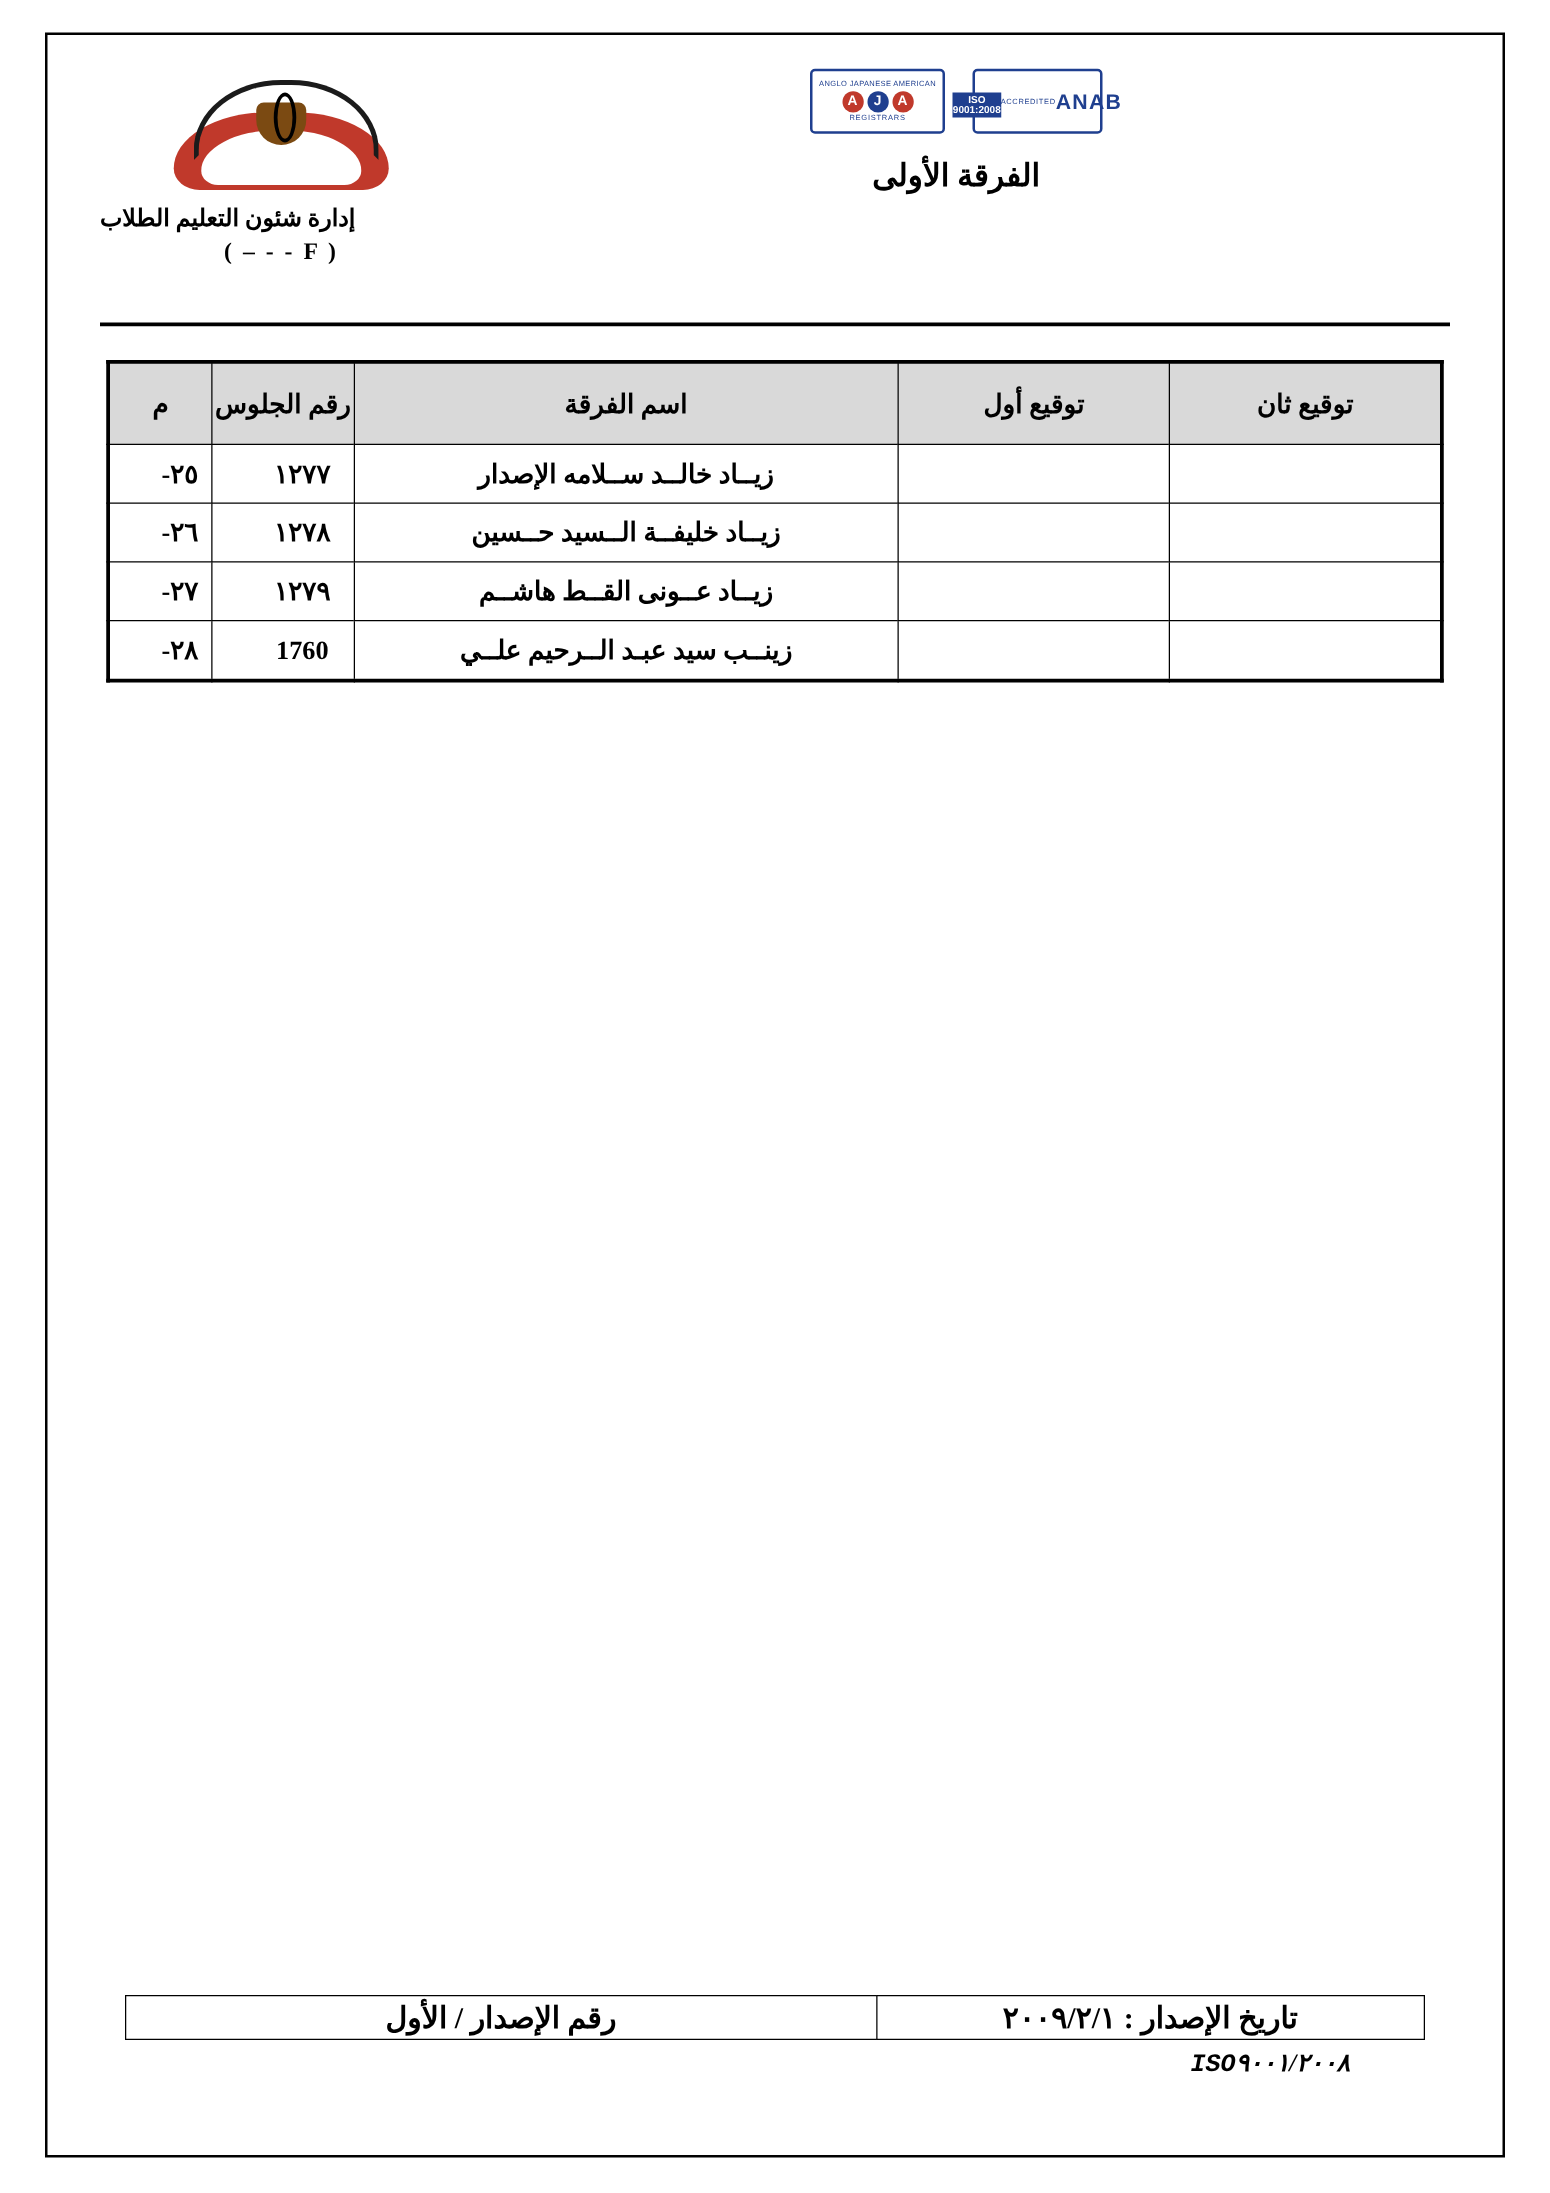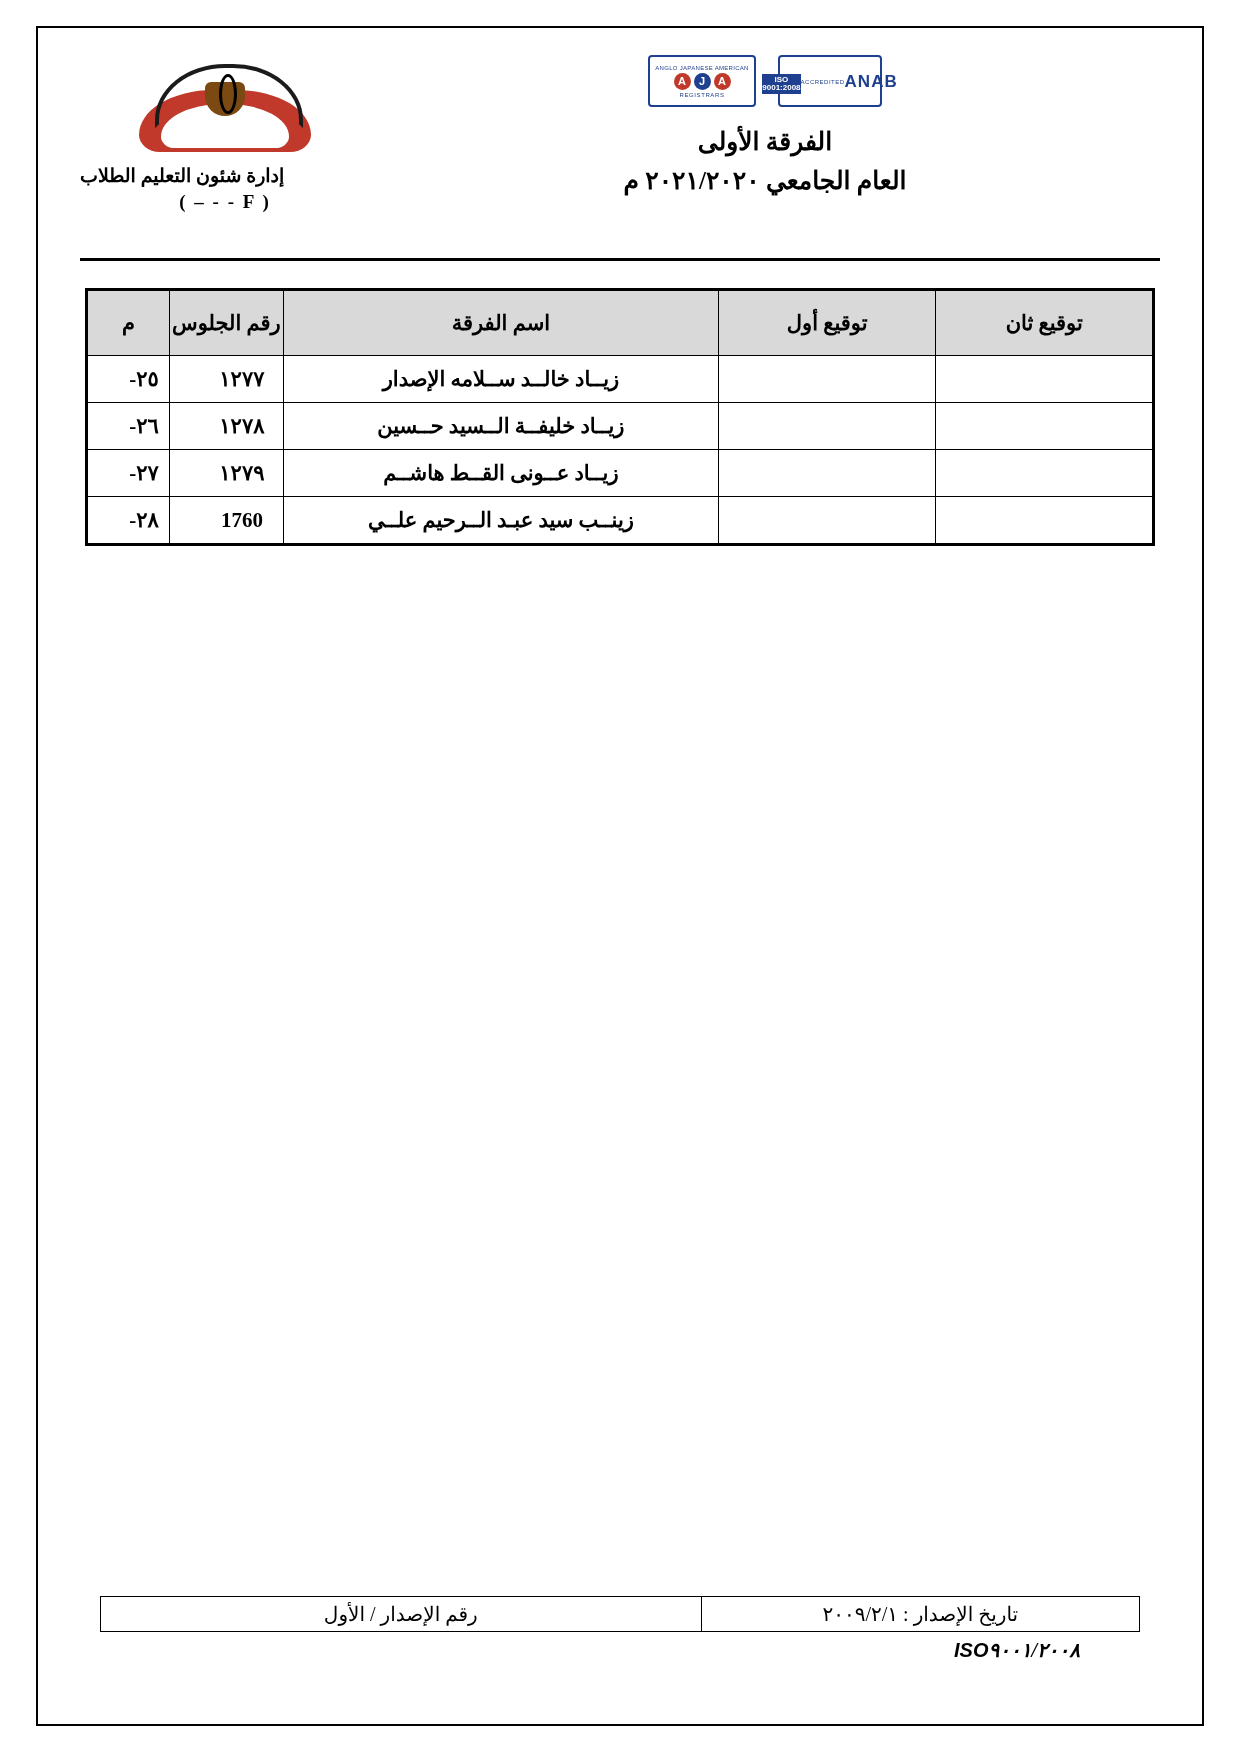--- a/index.html
+++ b/index.html
@@ -367,35 +367,35 @@
   }
   table.footer-tbl {
     border-collapse: collapse;
     width: 100%;
     table-layout: fixed;
   }
   table.footer-tbl td {
     border: 1px solid #000;
     height: 30px;
     text-align: center;
-    font-size: 20px;
-    font-weight: normal;
+    font-size: 24px;
+    font-weight: bold;
     padding: 2px 6px;
   }
   .iso-line {
     margin-top: 6px;
     font-size: 20px;
     font-weight: bold;
     font-style: italic;
     text-align: right;
     padding-right: 60px;
     direction: rtl;
   }
   .iso-line .iso-word {
-    font-family: Liberation Sans, sans-serif;
+    font-family: Liberation Mono, monospace;
     font-style: italic;
   }
 </style>
 </head>
 <body>
 
 <div class="page">
   <div class="page-border"></div>
 
   <div class="header">
@@ -413,21 +413,20 @@
             <div class="b1">ANGLO JAPANESE AMERICAN</div>
             <div class="b2">
               <span class="circ">A</span>
               <span class="circ blue">J</span>
               <span class="circ">A</span>
             </div>
             <div class="b3">REGISTRARS</div>
           </div>
         </div>
         <div class="title-main">الفرقة الأولى</div>
-        <div class="title-sub">العام الجامعي ٢٠٢١/٢٠٢٠ م</div>
       </div>
 
       <div class="hdr-left">
         <div class="logo-left">
           <div class="ll-red"></div>
           <div class="ll-white"></div>
           <div class="ll-arc"></div>
           <div class="ll-cup"></div>
           <div class="ll-snake"></div>
           <div class="ll-txt">كلية الطلاب</div>

